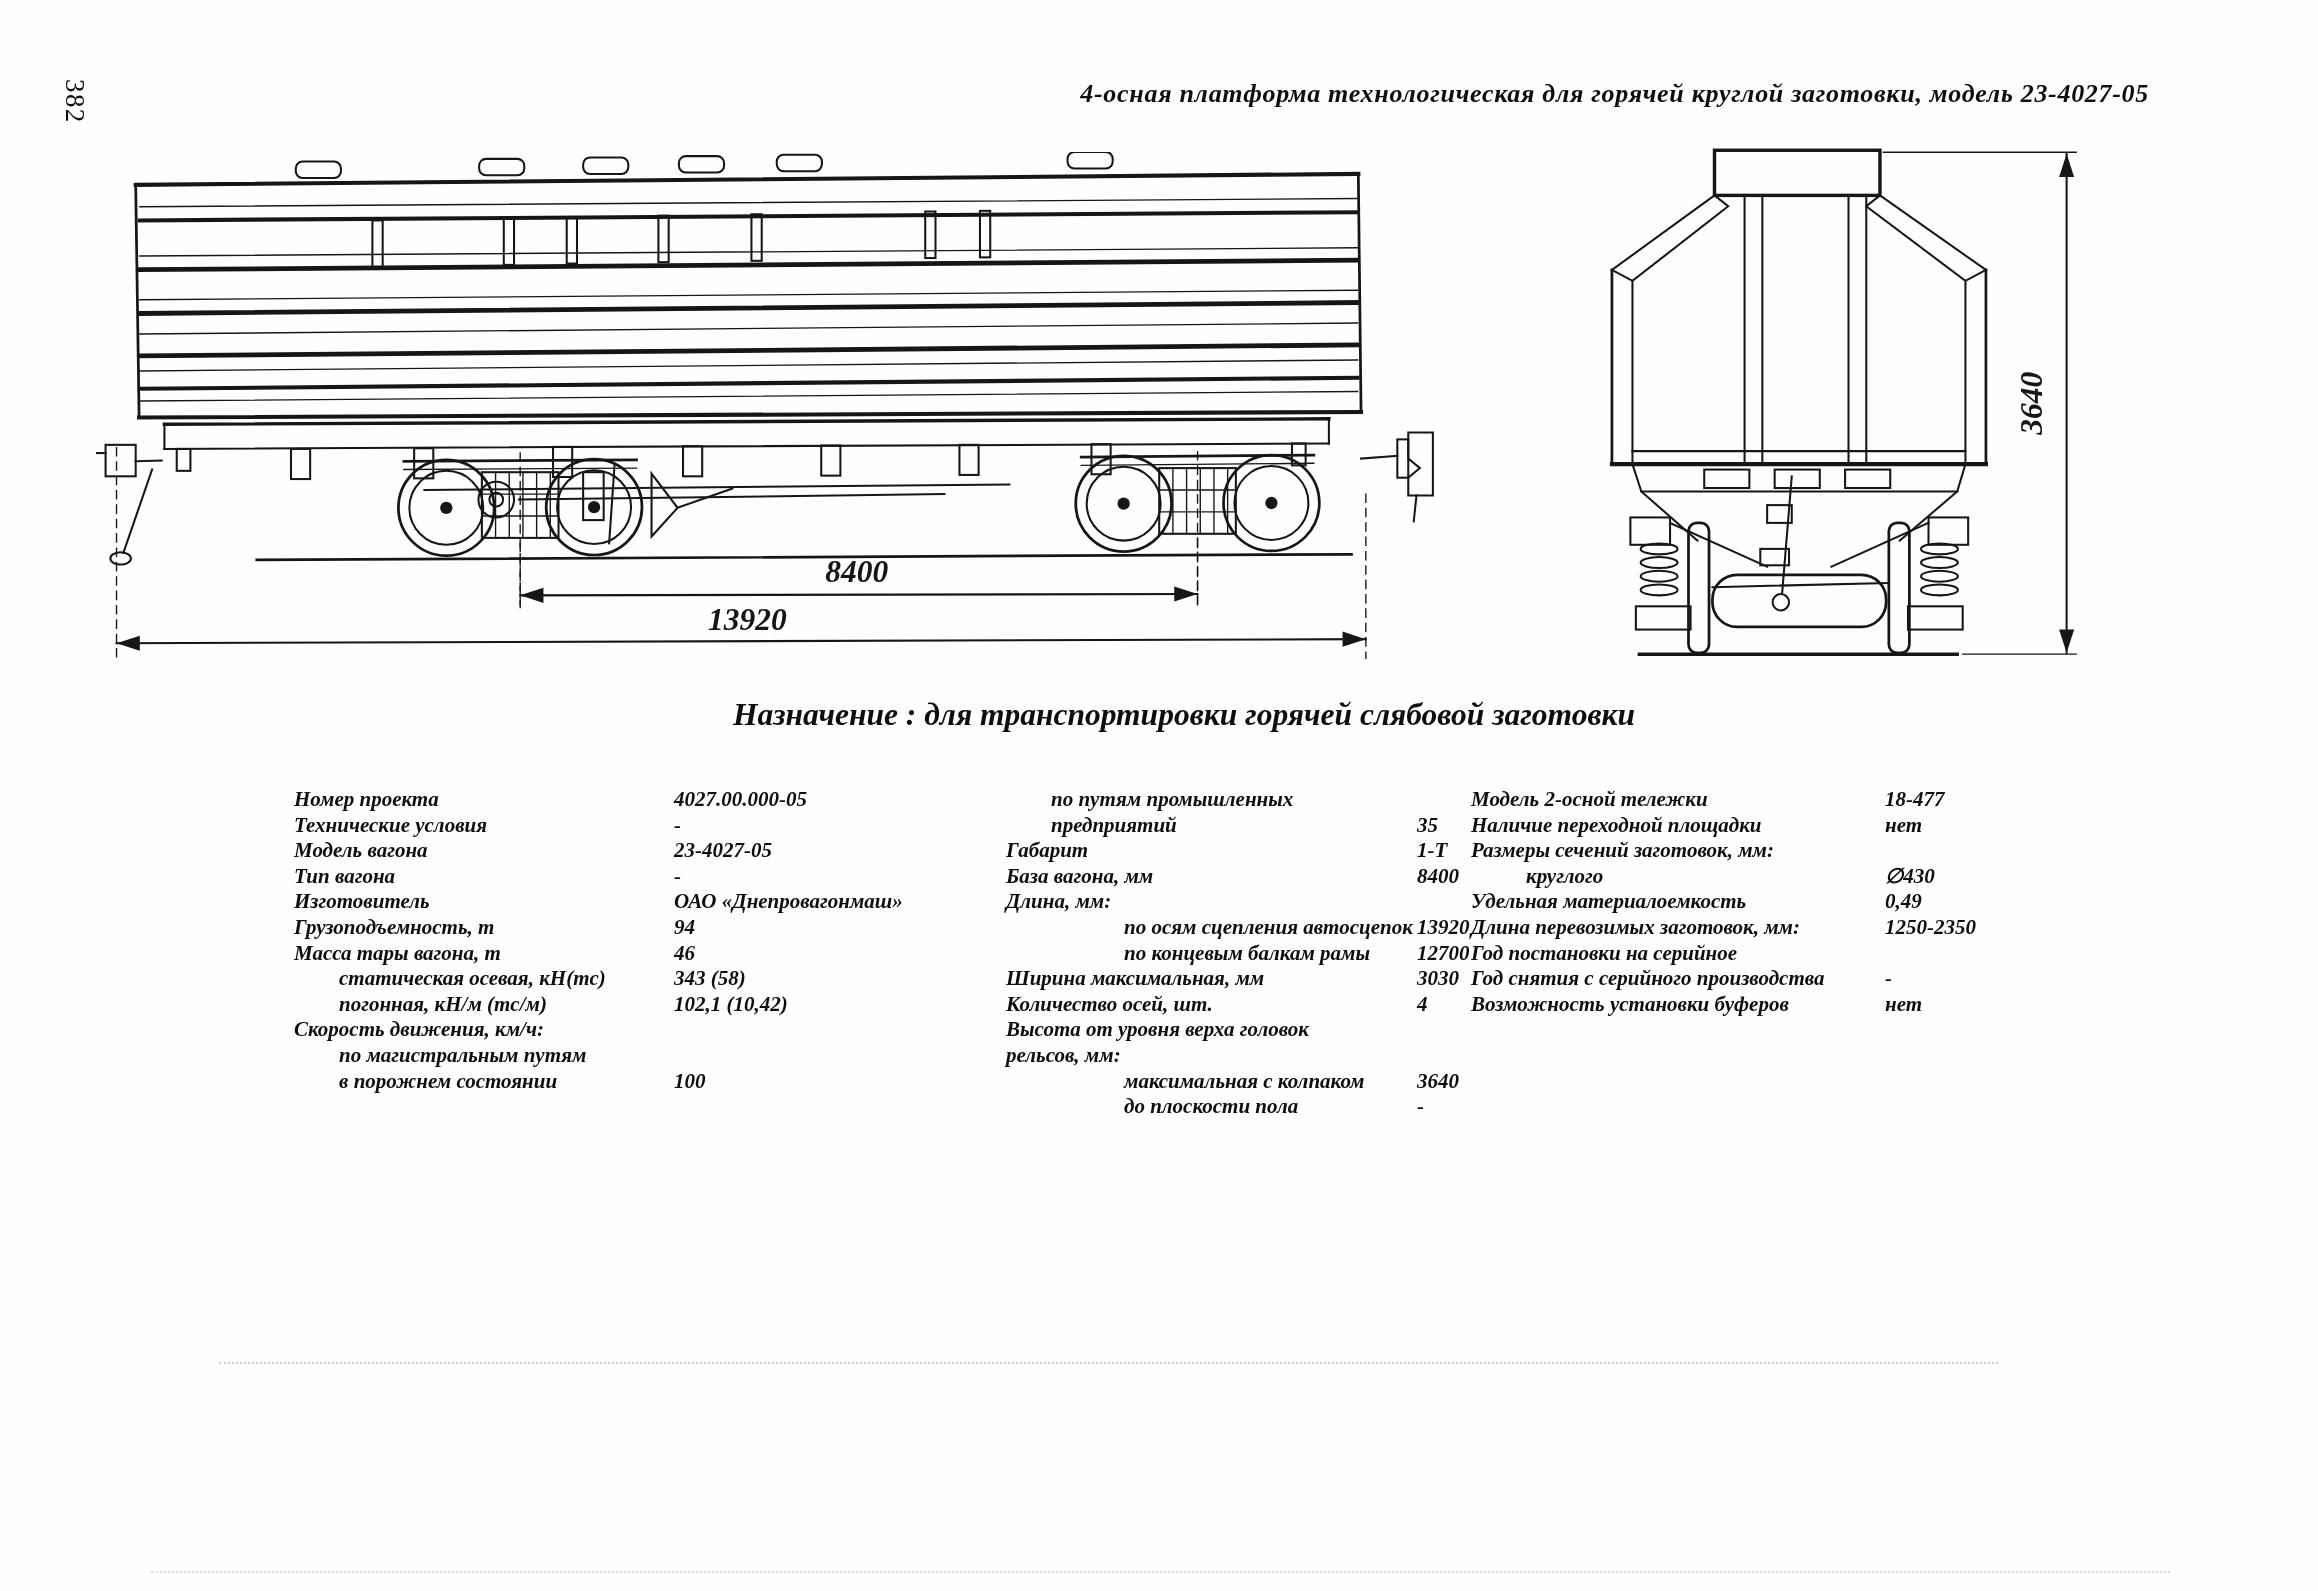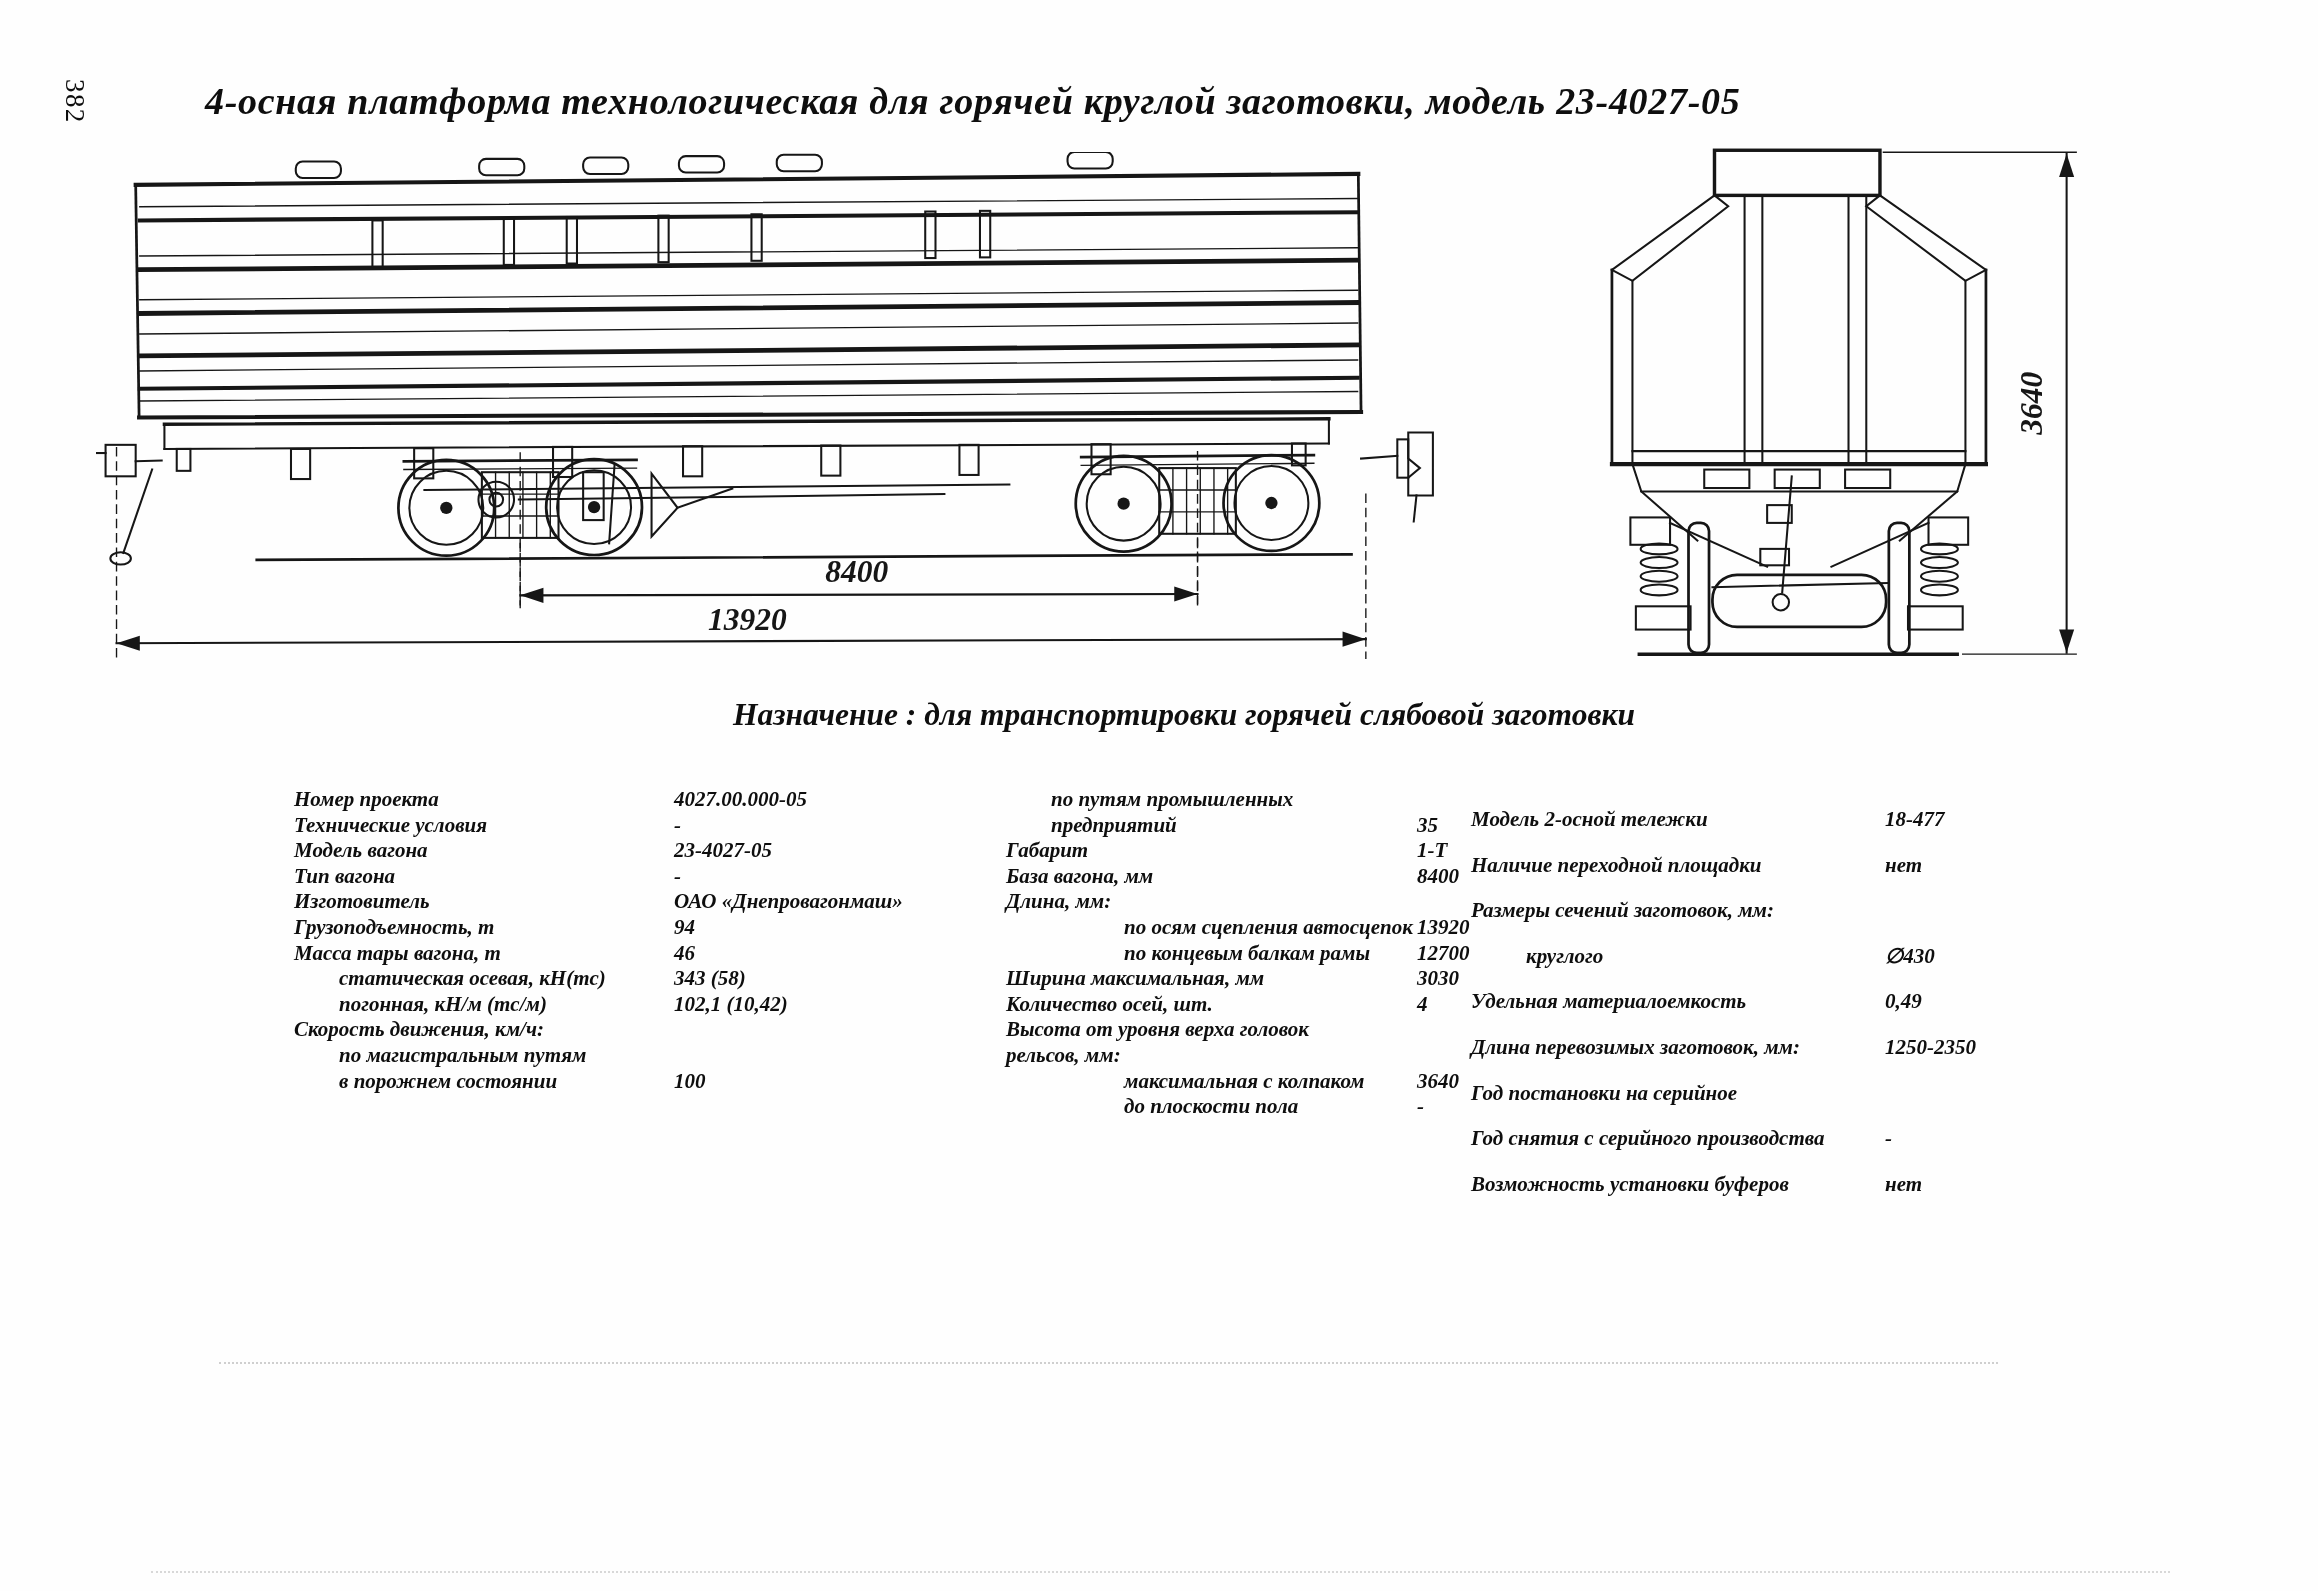--- a/index.html
+++ b/index.html
@@ -5,43 +5,43 @@
   html,body{margin:0;padding:0;background:#888;}
   .page{
     position:relative;width:2319px;height:1591px;background:#fefefe;
     font-family:"Liberation Serif",serif;color:#0e0e0e;overflow:hidden;
   }
   .pageno{
     position:absolute;left:90px;top:79px;font-size:27px;letter-spacing:1.4px;
     transform:rotate(90deg);transform-origin:left top;white-space:nowrap;
   }
   .title{
-    position:absolute;left:205px;top:79px;width:1944px;text-align:left;
-    font-size:38px;font-weight:700;font-style:italic;white-space:nowrap;letter-spacing:0.7px;
+    position:absolute;left:205px;top:79px;width:1944px;text-align:right;
+    font-size:26px;font-weight:700;font-style:italic;white-space:nowrap;letter-spacing:0.7px;
   }
   .purpose{
     position:absolute;left:0;top:697px;width:2368px;text-align:center;
     font-size:31.5px;font-weight:700;font-style:italic;white-space:nowrap;
   }
   .drawing{position:absolute;}
   .d-side{left:96px;top:152px;width:1341px;height:520px;}
   .d-end{left:1588px;top:140px;width:547px;height:547px;}
   svg .ln{stroke:#161616;fill:none;stroke-linecap:square;}
   svg .fl{fill:#161616;stroke:none;}
   svg text{font-family:"Liberation Serif",serif;font-style:italic;font-weight:700;fill:#161616;}
   .dimtxt{font-size:46px;}
   .specs{position:absolute;top:787px;left:0;width:2319px;font-size:21px;font-weight:700;font-style:italic;}
   .speccol{position:absolute;top:0;}
   .col1{left:294px;width:684px;}
   .col2{left:1006px;width:520px;}
   .col3{left:1471px;width:794px;}
   .srow{display:grid;height:25.6px;line-height:25.6px;white-space:nowrap;}
   .col1 .srow{grid-template-columns:380px auto;}
   .col2 .srow{grid-template-columns:411px auto;}
-  .col3 .srow{grid-template-columns:414px auto;margin-top:20px;}
+  .col3 .srow{grid-template-columns:414px auto;}
   .lbl{overflow:visible;}
   .lbl.i1{padding-left:45px;}
   .lbl.i2{padding-left:118px;}
   .col3 .lbl.i1{padding-left:55px;}
   .noise{position:absolute;border-top:2.1px dotted #cfcfcf;height:0;}
   .n1{left:219px;top:1362px;width:1779px;}
   .n2{left:151px;top:1571px;width:2019px;opacity:.8;}
 </style>
 </head>
 <body>

